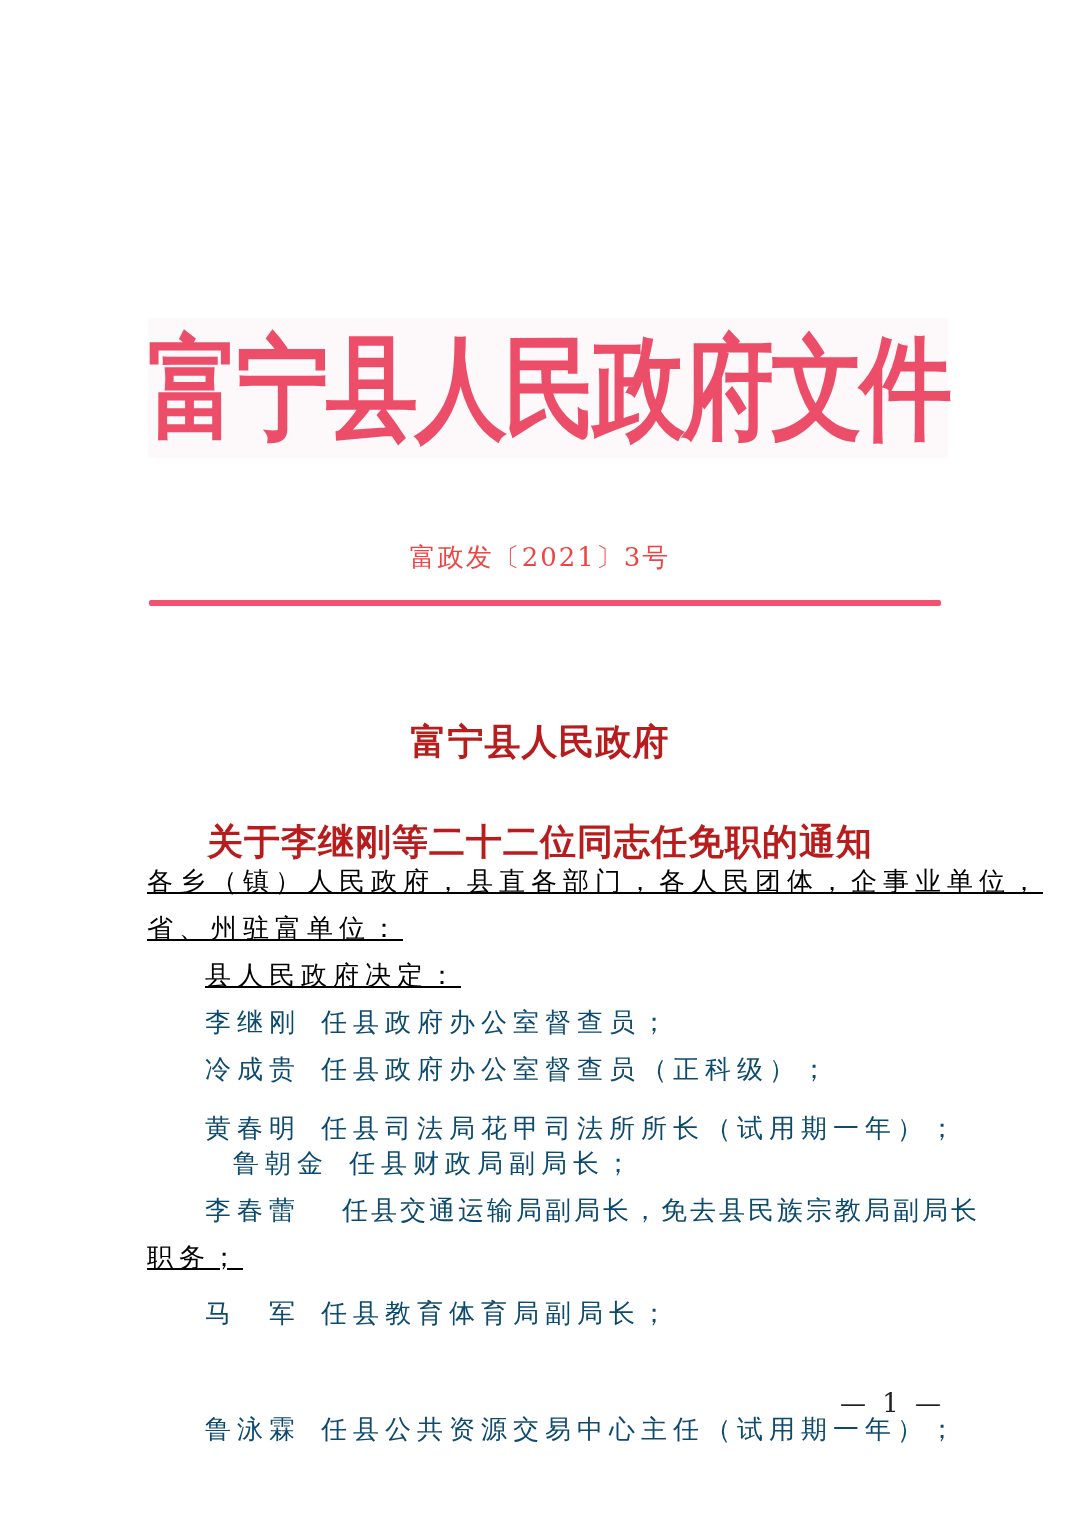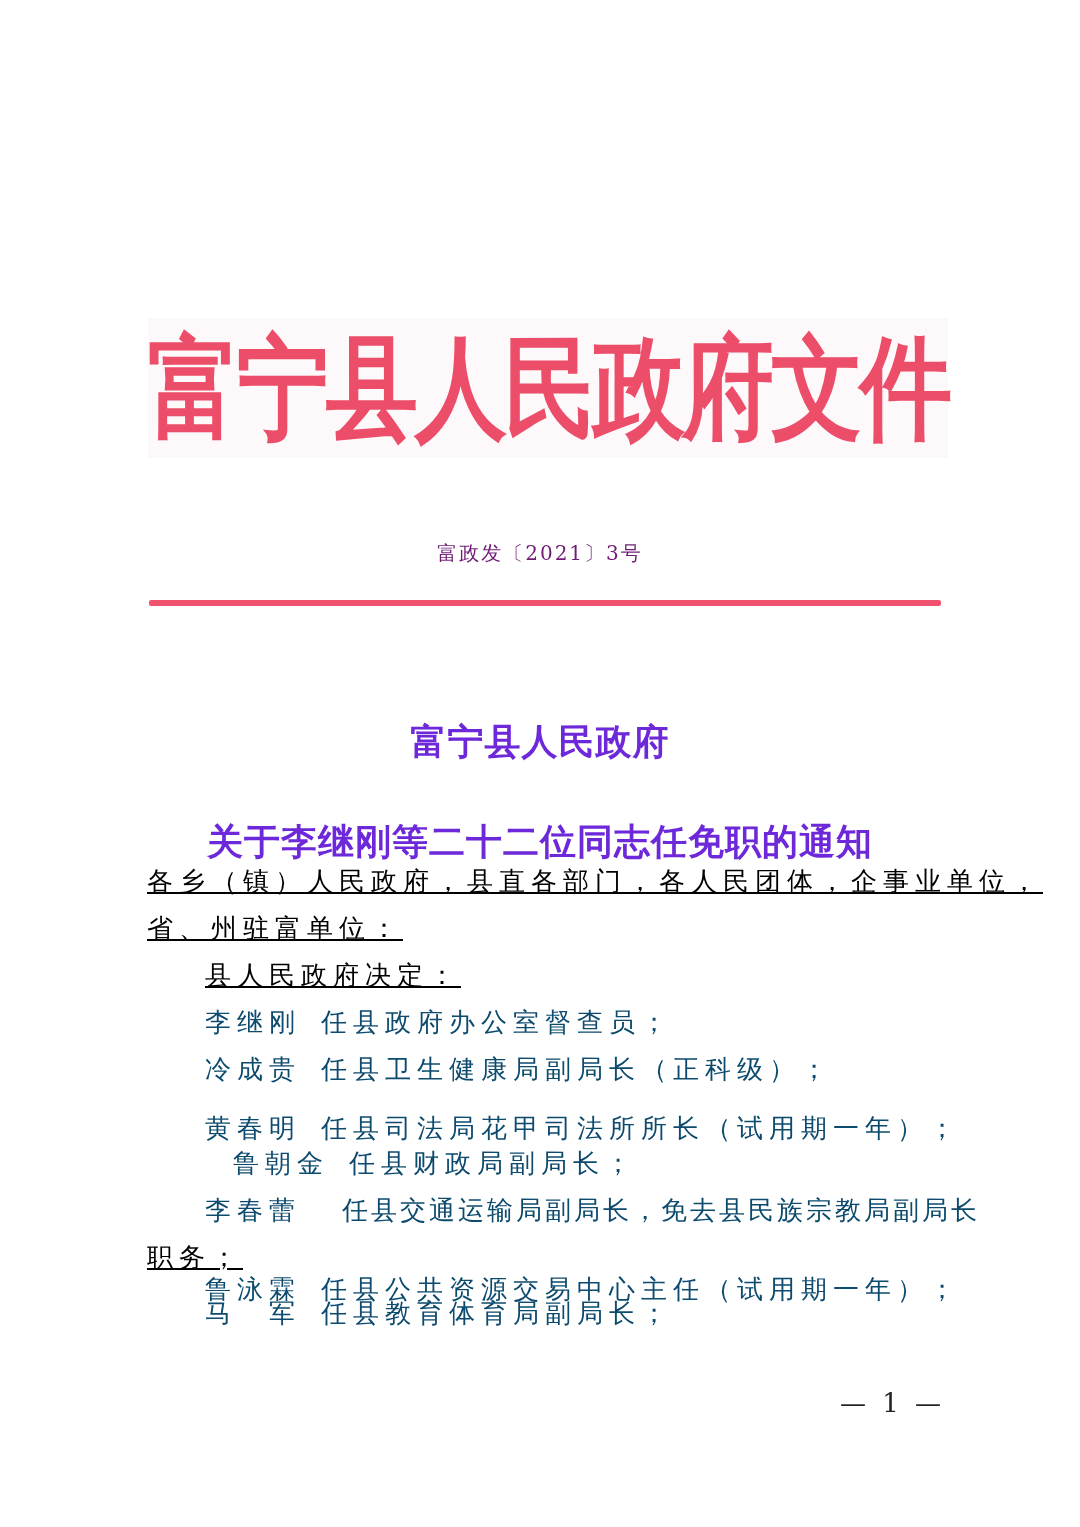--- a/index.html
+++ b/index.html
@@ -42,41 +42,41 @@
       width: 88px;
       text-align: center;
       letter-spacing: 0;
     }
     .doc-number {
       position: absolute;
       left: 0; right: 0;
       top: 540px;
       text-align: center;
       font-family: "DejaVu Serif", "Liberation Serif", serif;
-      font-size: 20px;
-      color: #701a75;
+      font-size: 26px;
+      color: #ef4444;
       letter-spacing: 2px;
     }
     .red-rule {
       position: absolute;
       left: 149px;
       top: 600px;
       width: 792px;
       height: 6px;
       background: #f0526f;
       border-radius: 2px;
     }
     .title {
       position: absolute;
       left: 0; right: 0;
       text-align: center;
       font-family: "DejaVu Serif", "Liberation Serif", serif;
       font-weight: bold;
       font-size: 36px;
-      color: #6d28d9;
+      color: #b91c1c;
       letter-spacing: 1px;
     }
     .title.l1 { top: 718px; }
     .title.l2 { top: 774px; margin-top: 44px; }
     .body-text {
       position: absolute;
       left: 147px;
       width: 800px;
       font-family: "DejaVu Sans", "Liberation Sans", sans-serif;
       font-size: 26px;
@@ -141,38 +141,38 @@
   <div class="body-text" style="top:864px;">各乡（镇）人民政府，县直各部门，各人民团体，企事业单位，</div>
   <div class="body-text" style="top:911px;">省、州驻富单位：</div>
   <div class="body-text indent" style="top:958px;">县人民政府决定：</div>
 
   <div class="appt" style="top:1005px;">
     <span class="name">李继刚</span>
     <span class="duty">任县政府办公室督查员；</span>
   </div>
   <div class="appt" style="top:1052px;">
     <span class="name">冷成贵</span>
-    <span class="duty">任县卫生健康局副局长（正科级）；</span>
+    <span class="duty">任县政府办公室督查员（正科级）；</span>
   </div>
   <div class="appt" style="top:1099px;margin-top:12px;">
     <span class="name">黄春明</span>
     <span class="duty">任县司法局花甲司法所所长（试用期一年）；</span>
   </div>
   <div class="appt" style="top:1146px;margin-left:28px;">
     <span class="name">鲁朝金</span>
     <span class="duty">任县财政局副局长；</span>
   </div>
   <div class="appt" style="top:1193px;gap:21px;">
     <span class="name">李春蕾</span>
     <span class="duty" style="letter-spacing:3px;">任县交通运输局副局长，免去县民族宗教局副局长</span>
   </div>
   <div class="body-text" style="top:1240px;">职务；</div>
   <div class="appt" style="top:1287px;margin-top:9px;">
     <span class="name">马　军</span>
     <span class="duty">任县教育体育局副局长；</span>
   </div>
-  <div class="appt" style="top:1272px;text-align:center;">
+  <div class="appt" style="top:1412px;text-align:center;">
     <span class="name">鲁泳霖</span>
     <span class="duty">任县公共资源交易中心主任（试用期一年）；</span>
   </div>
 
   <div class="page-number">— 1 —</div>
 </div>
 
 </body></html>

